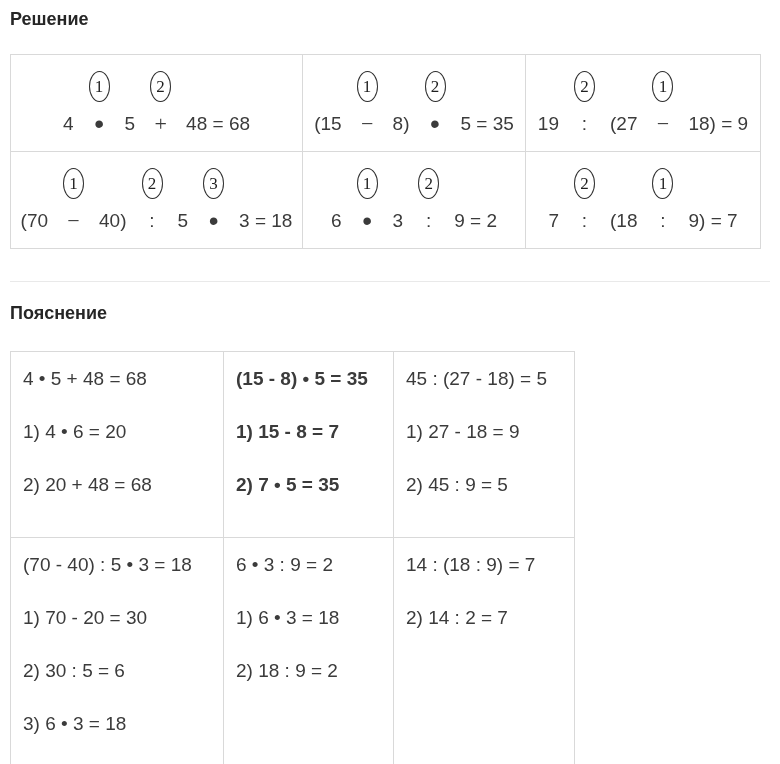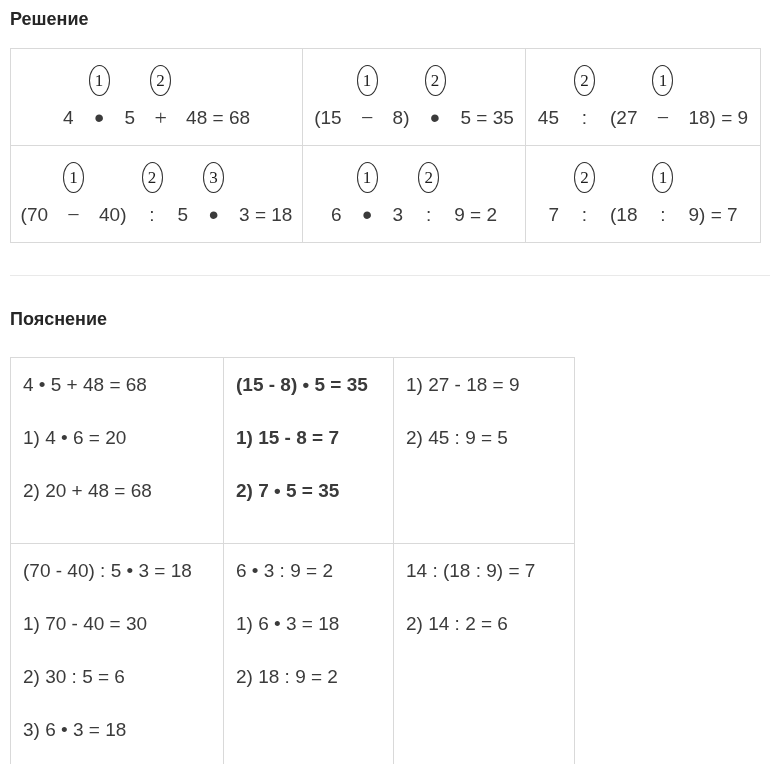--- a/index.html
+++ b/index.html
@@ -11,22 +11,22 @@
   }
   .page { padding: 8px 10px 20px 10px; }
 
   .section-heading {
     font-size: 18px;
     line-height: 22px;
     font-weight: bold;
     color: #262626;
     margin: 0;
   }
-  .heading-solution { margin-bottom: 18px; }
-  .heading-explanation { margin-top: 32px; margin-bottom: 27px; }
+  .heading-solution { margin-bottom: 24px; }
+  .heading-explanation { margin-top: 20px; margin-bottom: 27px; }
 
   .section-divider {
     height: 1px;
     background: #e9e9e9;
     border: none;
     margin: 32px 0 0 0;
   }
 
   
   .sol-table {
@@ -156,21 +156,21 @@
             <span class="tok-text bullet">•</span>
           </span>
           <span class="tok">
             <span class="tok-text">5 = 35</span>
           </span>
         </div>
       </div>
       <div class="sol-cell">
         <div class="tok-row">
           <span class="tok">
-            <span class="tok-text">45</span>
+            <span class="tok-text">19</span>
           </span>
           <span class="tok">
             <span class="step-circle">2</span>
             <span class="tok-text">:</span>
           </span>
           <span class="tok">
             <span class="tok-text">(27</span>
           </span>
           <span class="tok">
             <span class="step-circle">1</span>
@@ -262,33 +262,34 @@
         <p class="exp-line">4 • 5 + 48 = 68</p>
         <p class="exp-line">1) 4 • 6 = 20</p>
         <p class="exp-line">2) 20 + 48 = 68</p>
       </div>
       <div class="exp-cell exp-cell-r0" style="min-height: 171px; font-weight: bold;">
         <p class="exp-line">(15 - 8) • 5 = 35</p>
         <p class="exp-line">1) 15 - 8 = 7</p>
         <p class="exp-line">2) 7 • 5 = 35</p>
       </div>
       <div class="exp-cell exp-cell-r0" style="min-height: 171px;">
+        <p class="exp-line">45 : (27 - 18) = 5</p>
         <p class="exp-line">1) 27 - 18 = 9</p>
         <p class="exp-line">2) 45 : 9 = 5</p>
       </div>
       <div class="exp-cell exp-cell-r1" style="min-height: 213px;">
         <p class="exp-line">(70 - 40) : 5 • 3 = 18</p>
-        <p class="exp-line">1) 70 - 40 = 30</p>
+        <p class="exp-line">1) 70 - 20 = 30</p>
         <p class="exp-line">2) 30 : 5 = 6</p>
         <p class="exp-line">3) 6 • 3 = 18</p>
       </div>
       <div class="exp-cell exp-cell-r1" style="min-height: 213px;">
         <p class="exp-line">6 • 3 : 9 = 2</p>
         <p class="exp-line">1) 6 • 3 = 18</p>
         <p class="exp-line">2) 18 : 9 = 2</p>
       </div>
       <div class="exp-cell exp-cell-r1" style="min-height: 213px;">
         <p class="exp-line">14 : (18 : 9) = 7</p>
-        <p class="exp-line">2) 14 : 2 = 6</p>
+        <p class="exp-line">2) 14 : 2 = 7</p>
       </div>
     </div>
 
 </div>
 
 </body></html>

